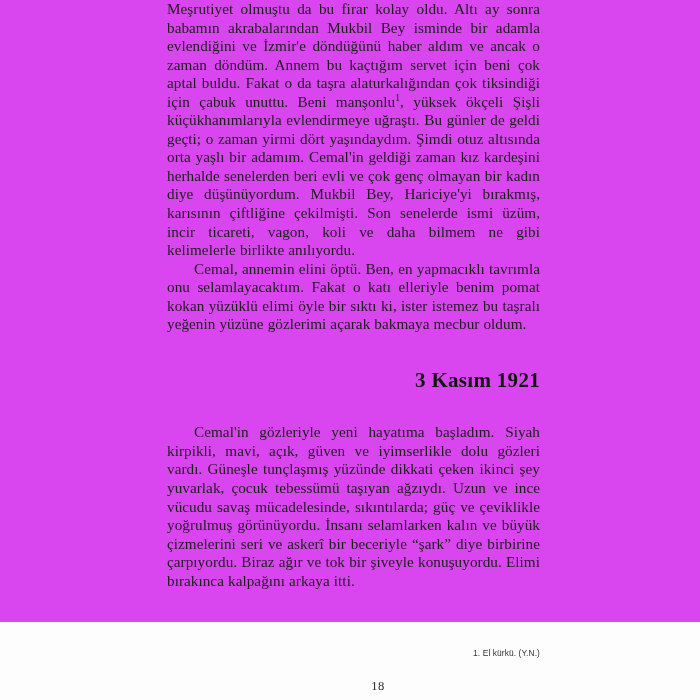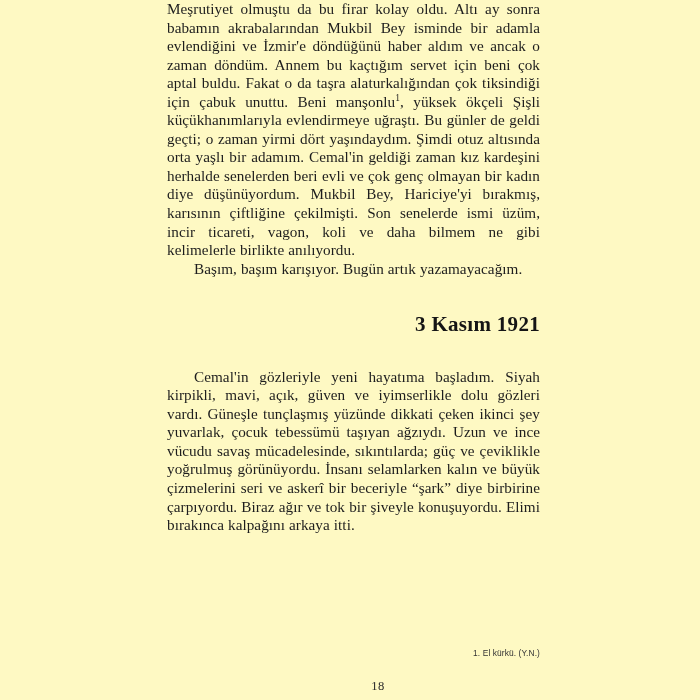--- a/index.html
+++ b/index.html
@@ -11,23 +11,23 @@
     height: 700px;
     background: #fdfdfd;
     font-family: "Liberation Serif", "DejaVu Serif", serif;
     color: #1c1c1c;
     overflow: hidden;
   }
 
   .page {
     position: relative;
     width: 700px;
-    height: 700px;
+    height: 622px;
     box-sizing: border-box;
-    background: #fef9c3;
+    background: #d946ef;
   }
 
   .text-column {
     position: absolute;
     left: 167px;
     top: 0px;
     width: 373px;
   }
 
   .para {
@@ -99,22 +99,22 @@
 </style>
 </head>
 <body>
 
 <div class="page">
 
   <div class="text-column">
 
     <p class="para"><span>Meşrutiyet olmuştu da bu firar kolay oldu. Altı ay sonra babamın akrabalarından Mukbil Bey isminde bir adamla evlendiğini ve İzmir'e döndüğünü haber aldım ve ancak o zaman döndüm. Annem bu kaçtığım servet için beni çok aptal buldu. Fakat o da taşra alaturkalığından çok tiksindiği için çabuk unuttu. Beni manşonlu</span><span class="fn-ref">1</span><span>, yüksek ökçeli Şişli küçükhanımlarıyla evlendirmeye uğraştı. Bu günler de geldi geçti; o zaman yirmi dört yaşındaydım. Şimdi otuz altısında orta yaşlı bir adamım. Cemal'in geldiği zaman kız kardeşini herhalde senelerden beri evli ve çok genç olmayan bir kadın diye düşünüyordum. Mukbil Bey, Hariciye'yi bırakmış, karısının çiftliğine çekilmişti. Son senelerde ismi üzüm, incir ticareti, vagon, koli ve daha bilmem ne gibi kelimelerle birlikte anılıyordu.</span></p>
 
+    <p class="para indent">Cemal, annemin elini öptü. Ben, en yapmacıklı tavrımla onu selamlayacaktım. Fakat o katı elleriyle benim pomat kokan yüzüklü elimi öyle bir sıktı ki, ister istemez bu taşralı yeğenin yüzüne gözlerimi açarak bakmaya mecbur oldum.</p>
 
-    <p class="para indent">Başım, başım karışıyor. Bugün artık yazamayacağım.</p>
 
     <div class="gap-before-date"></div>
 
     <p class="date-heading">3 Kasım 1921</p>
 
     <div class="gap-after-date"></div>
 
     <p class="para indent">Cemal'in gözleriyle yeni hayatıma başladım. Siyah kirpikli, mavi, açık, güven ve iyimserlikle dolu gözleri vardı. Güneşle tunçlaşmış yüzünde dikkati çeken ikinci şey yuvarlak, çocuk tebessümü taşıyan ağzıydı. Uzun ve ince vücudu savaş mücadelesinde, sıkıntılarda; güç ve çeviklikle yoğrulmuş görünüyordu. İnsanı selamlarken kalın ve büyük çizmelerini seri ve askerî bir beceriyle “şark” diye birbirine çarpıyordu. Biraz ağır ve tok bir şiveyle konuşuyordu. Elimi bırakınca kalpağını arkaya itti.</p>
 
   </div>

